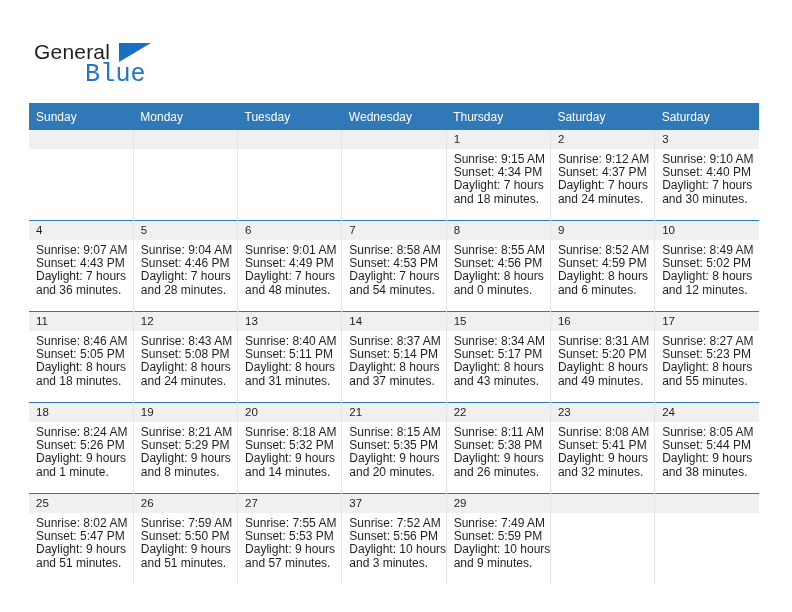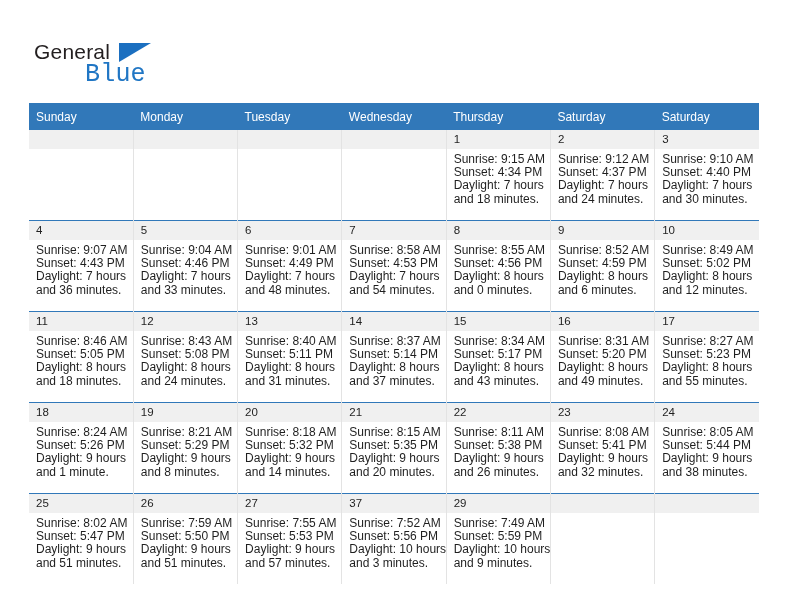--- a/index.html
+++ b/index.html
@@ -279,21 +279,21 @@
           </div>
         </div>
           </td>
         <td>
             <div class="cell-inner">
           <div class="daynum-strip">5</div>
           <div class="cell-body">
             <div>Sunrise: 9:04 AM</div>
             <div>Sunset: 4:46 PM</div>
             <div>Daylight: 7 hours</div>
-            <div>and 33 minutes.</div>
+            <div>and 28 minutes.</div>
           </div>
         </div>
           </td>
         <td>
             <div class="cell-inner">
           <div class="daynum-strip">6</div>
           <div class="cell-body">
             <div>Sunrise: 9:01 AM</div>
             <div>Sunset: 4:49 PM</div>
             <div>Daylight: 7 hours</div>

